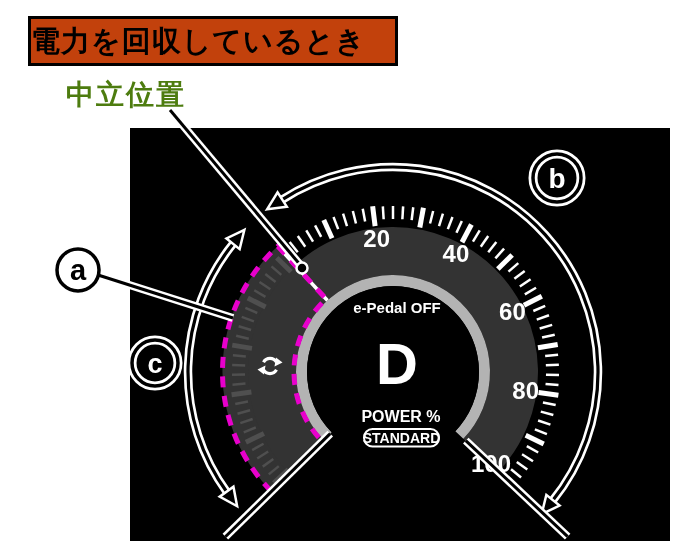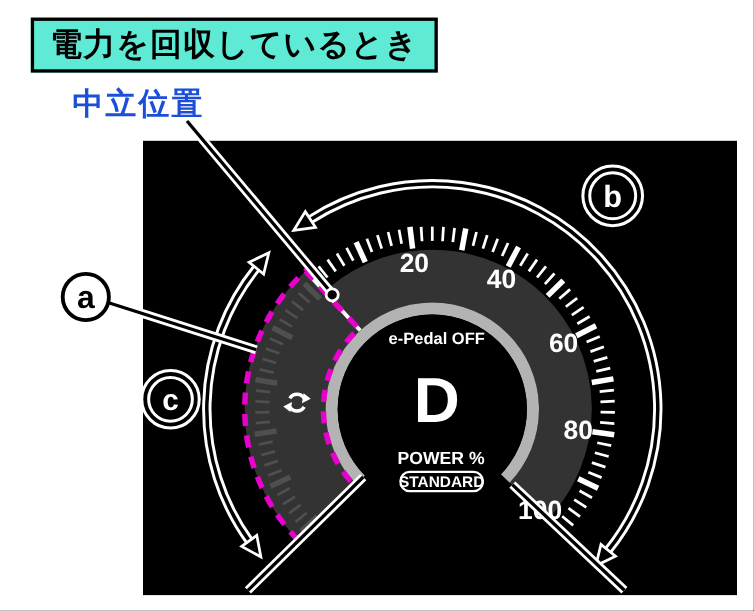--- a/index.html
+++ b/index.html
@@ -1,25 +1,25 @@
 <!DOCTYPE html>
 <html><head>
 <meta charset="utf-8">
 <style>
   html,body{margin:0;padding:0;background:#fff;}
   body{width:685px;height:555px;position:relative;overflow:hidden;
        font-family:"Liberation Sans",sans-serif;}
   #title-box{
     position:absolute;left:28px;top:16px;width:364px;height:44px;
-    border:3px solid #000;background:#5eead4;color:#000;
-    font-size:29px;font-weight:600;line-height:44px;text-align:center;
+    border:3px solid #000;background:#c2410c;color:#000;
+    font-size:29px;font-weight:600;line-height:44px;
     letter-spacing:1px;white-space:nowrap;
   }
   #neutral-label{
-    position:absolute;left:66px;top:76px;color:#1d4ed8;
+    position:absolute;left:66px;top:76px;color:#4d7c0f;
     font-size:28px;font-weight:600;letter-spacing:2px;white-space:nowrap;
   }
   svg{position:absolute;left:0;top:0;}
   text{font-family:"Liberation Sans",sans-serif;}
 </style>
 </head>
 <body>
 
 <svg id="scene" width="685" height="555" viewBox="0 0 685 555">
 

